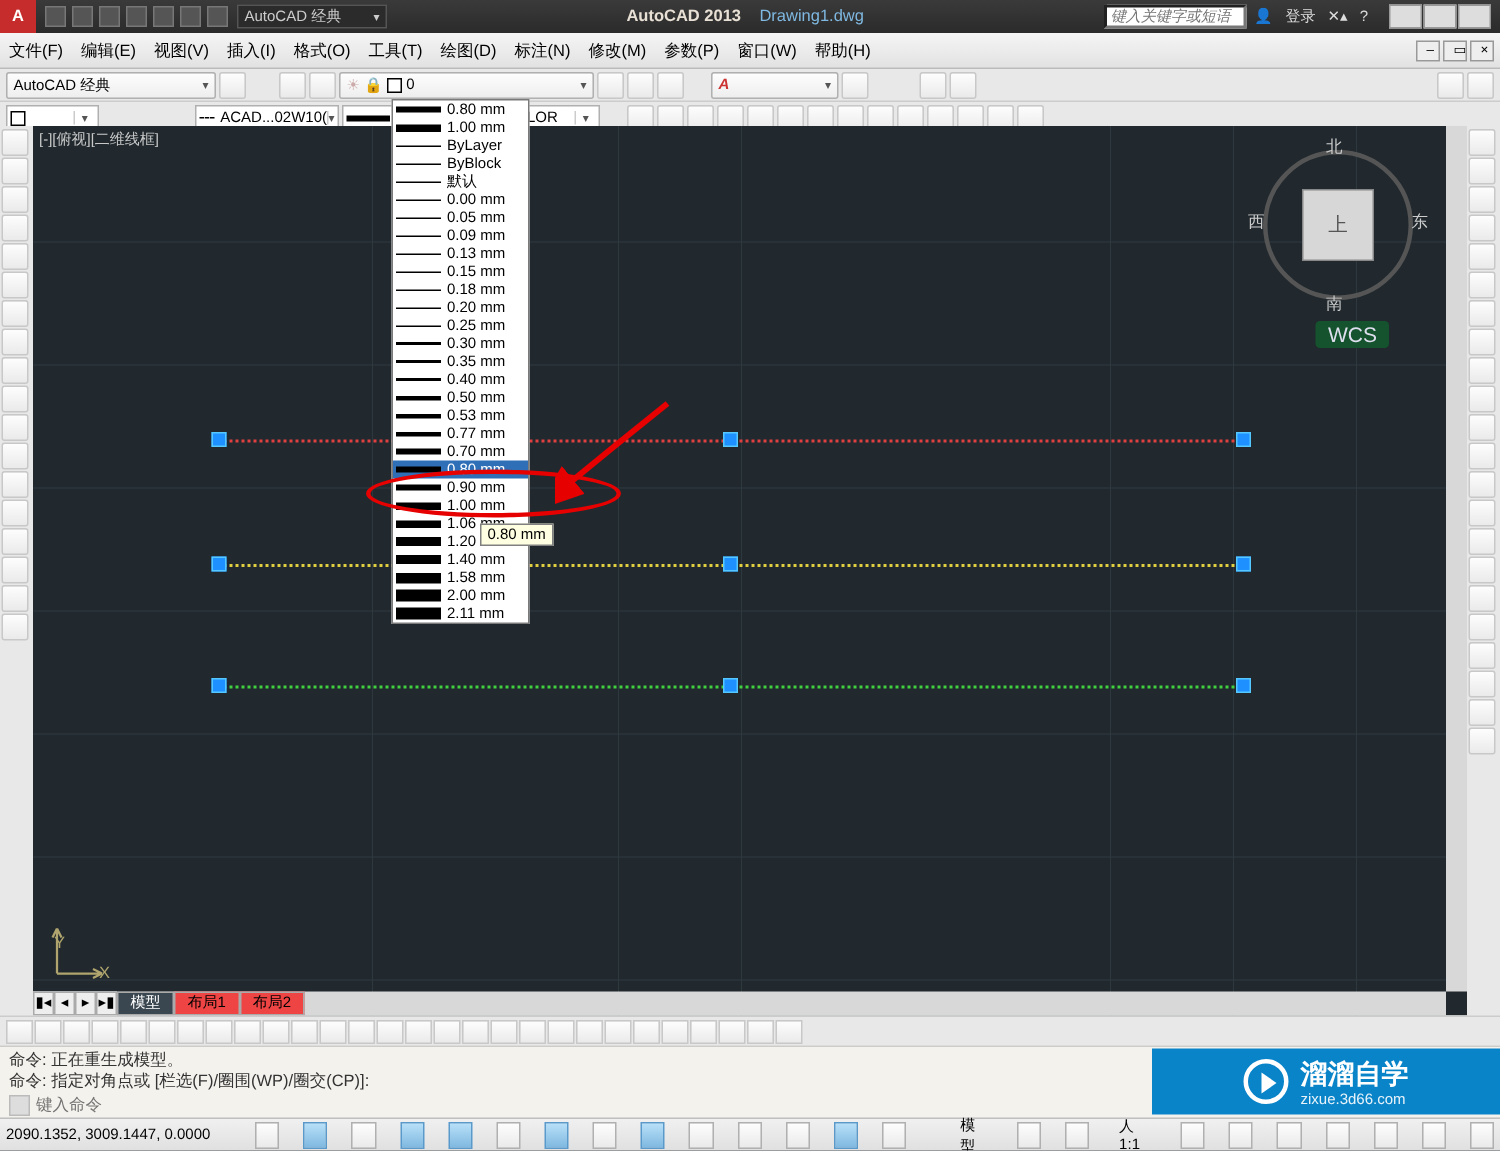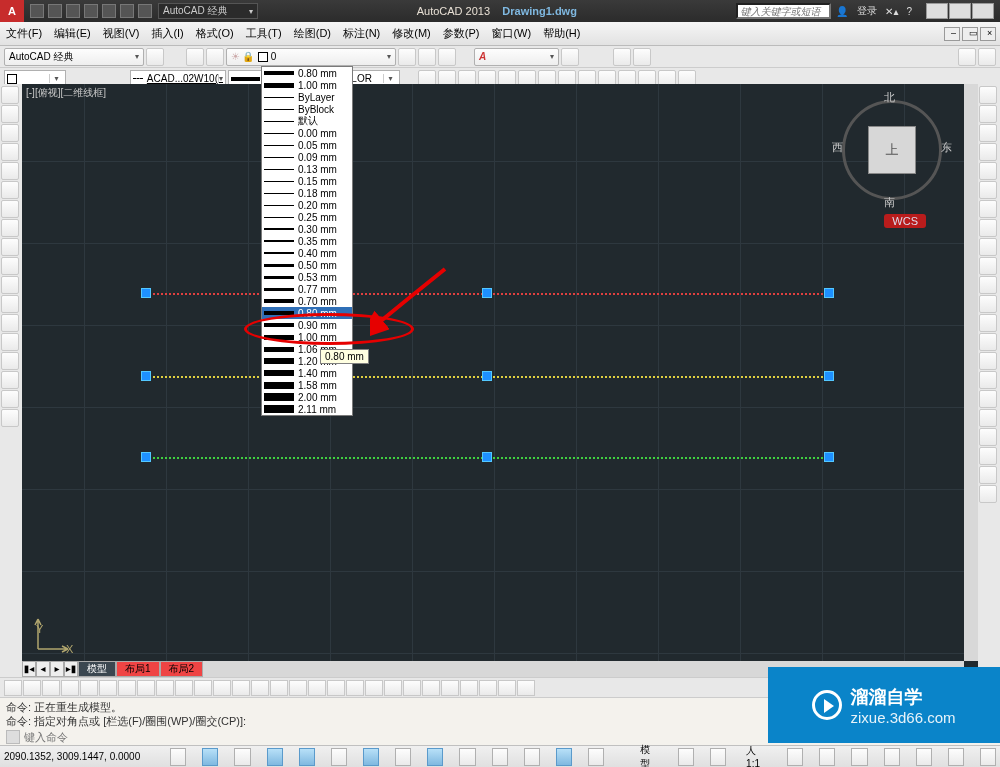--- a/index.html
+++ b/index.html
@@ -5,22 +5,22 @@
 * { margin: 0; padding: 0; box-sizing: border-box; font-family: "Microsoft YaHei", Arial, sans-serif; }
 body { background: #e8e8e8; width: 1000px; height: 767px; overflow: hidden; position: relative; font-size: 11px; }
 
 
 .title-bar { height: 22px; background: linear-gradient(#3a3a3a,#2b2b2b); display: flex; align-items: center; color: #bbb; }
 .app-icon { width: 24px; height: 22px; background: #c72c2c; display: flex; align-items: center; justify-content: center; color: #fff; font-weight: bold; }
 .qat { display: flex; gap: 4px; padding: 0 6px; }
 .qat span { width: 14px; height: 14px; background: #555; border: 1px solid #777; }
 .ws-combo { width: 100px; height: 16px; background: #2b2b2b; border: 1px solid #555; color: #ccc; font-size: 10px; padding: 0 4px; display: flex; align-items: center; }
 .title-center { flex: 1; text-align: center; font-size: 11px; }
-.title-center .app { color: #e8e0d5; }
-.title-center .doc { color: #7fb8e0; font-weight: bold; }
+.title-center .app { color: #e8e0d5; font-weight: bold; }
+.title-center .doc { color: #7fb8e0; }
 .search-box { width: 95px; height: 16px; background: #fff; font-size: 10px; color: #888; font-style: italic; padding: 1px 3px; }
 .title-right { display: flex; align-items: center; gap: 8px; padding: 0 6px; color: #ddd; font-size: 10px; }
 .win-ctrl { display: flex; gap: 1px; margin-left:6px; }
 .win-ctrl span { width: 22px; height: 16px; background: #ddd; border: 1px solid #999; }
 
 
 .menu-bar { height: 24px; background: linear-gradient(#f5f5f5,#e2e2e2); display: flex; align-items: center; font-size: 11px; border-bottom: 1px solid #bbb; }
 .menu-bar span { padding: 0 6px; cursor: default; }
 .mdi-ctrl { margin-left: auto; display: flex; gap: 2px; padding-right: 4px; }
 .mdi-ctrl span { width: 16px; height: 14px; border: 1px solid #999; background: #eee; font-size:9px; text-align:center; }
@@ -31,21 +31,21 @@
 .pill.w140 { width: 140px; justify-content: space-between; }
 .pill .arr { font-size: 8px; color: #555; }
 .icon-btn { width: 18px; height: 18px; border: 1px solid #c8c8c8; background: linear-gradient(#fdfdfd,#eaeaea); border-radius: 2px; }
 .layer-combo { width: 170px; }
 .txt-combo { width: 85px; }
 
 
 .prop-row .combo { height: 18px; border: 1px solid #b0b0b0; background: #fff; display: flex; align-items: center; font-size: 10px; padding: 0 2px; }
 .combo .arr { margin-left: auto; width: 14px; text-align: center; font-size: 8px; color: #555; border-left: 1px solid #ccc; }
 .color-combo { width: 62px; }
-.ltype-combo { width: 96px; text-decoration: underline; }
+.ltype-combo { width: 96px; }
 .lwt-combo { width: 90px; position: relative; }
 .lwt-combo .swatch { width: 30px; height: 4px; background: #000; margin-right: 3px; }
 .bycolor-combo { width: 80px; }
 
 
 .lwt-dropdown {
   position: absolute; top: 66px; left: 261px; width: 92px; max-height: 370px;
   background: #fff; border: 1px solid #7a7a7a; z-index: 50; font-size: 10px;
   overflow: hidden;
 }
@@ -95,21 +95,21 @@
 .grip { position: absolute; width: 10px; height: 10px; background: #1e90ff; border: 1px solid #54c8ff; }
 
 
 .nav-compass { position: absolute; top: 6px; right: 26px; width: 120px; height: 120px; color:#ccc;}
 .nav-compass .ring { position:absolute; top:10px; left:10px; width:100px; height:100px; border:3px solid #555; border-radius:50%; }
 .nav-compass .cube { position:absolute; top:36px; left:36px; width:48px; height:48px; background:#d7d7d7; border:1px solid #888; display:flex; align-items:center; justify-content:center; color:#555; font-size:13px;}
 .nav-compass .n { position:absolute; top:0; left:52px; }
 .nav-compass .s { position:absolute; bottom:0; left:52px; }
 .nav-compass .e { position:absolute; top:50px; right:0; }
 .nav-compass .w { position:absolute; top:50px; left:0; }
-.wcs-badge { position:absolute; top:130px; right:52px; background:#b91c1c; color:#dde; font-size:11px; padding:1px 8px; border-radius:3px;}
+.wcs-badge { position:absolute; top:130px; right:52px; background:#14532d; color:#dde; font-size:14px; padding:1px 8px; border-radius:3px;}
 
 
 .ucs { position: absolute; bottom: 24px; left: 12px; color: #b0a56e; font-size: 11px; }
 .ucs .y { position:absolute; bottom:18px; left:2px;}
 .ucs .x { position:absolute; bottom:-2px; left:32px;}
 .ucs svg { position:absolute; bottom:0; left:0;}
 
 
 .layout-tabs { display:flex; height:16px; font-size:10px;}
 .layout-tabs .navbtn { width:14px; border:1px solid #aaa; background:#eee; text-align:center; line-height:13px;}
@@ -129,25 +129,25 @@
 
 
 .status { position:absolute; left:0; right:0; bottom:0; height:22px; background:linear-gradient(#f0f0f0,#e0e0e0); border-top:1px solid #c0c0c0; display:flex; align-items:center; font-size:10px; padding:0 4px; gap:16px;}
 .status .coords { width:170px; }
 .status .toggle { width:18px; height:18px; border:1px solid #b0b0b0; background:linear-gradient(#fdfdfd,#eaeaea); }
 .status .toggle.on { background:linear-gradient(#b8e0f8,#7fb8e0); border-color:#5a9acb;}
 .status .spacer { flex:1; }
 .status .txt { padding:0 4px;}
 
 
-.watermark { position:absolute; right:0; bottom:24px; width:232px; height:76px; background:#0a84c9; color:#fff; display:flex; align-items:center; justify-content:center; gap:8px; z-index:80;}
+.watermark { position:absolute; right:0; bottom:24px; width:232px; height:44px; background:#0a84c9; color:#fff; display:flex; align-items:center; justify-content:center; gap:8px; z-index:80;}
 .watermark .play { width:30px; height:30px; border:3px solid #fff; border-radius:50%; position:relative;}
 .watermark .play::after{content:""; position:absolute; left:9px; top:6px; border-left:10px solid #fff; border-top:7px solid transparent; border-bottom:7px solid transparent;}
 .watermark .t1 { font-size:18px; font-weight:bold;}
-.watermark .t2 { font-size:15px; opacity:.9;}
+.watermark .t2 { font-size:10px; opacity:.9;}
 
 
 .lt-dash { width:40px; border-top:1px dashed #000; display:inline-block; margin-right:4px;}
 .color-sw { width:10px; height:10px; background:#fff; border:1px solid #000; margin-right:3px;}
 </style>
 </head>
 <body>
 
 <div class="title-bar">
   <div class="app-icon">A</div>

